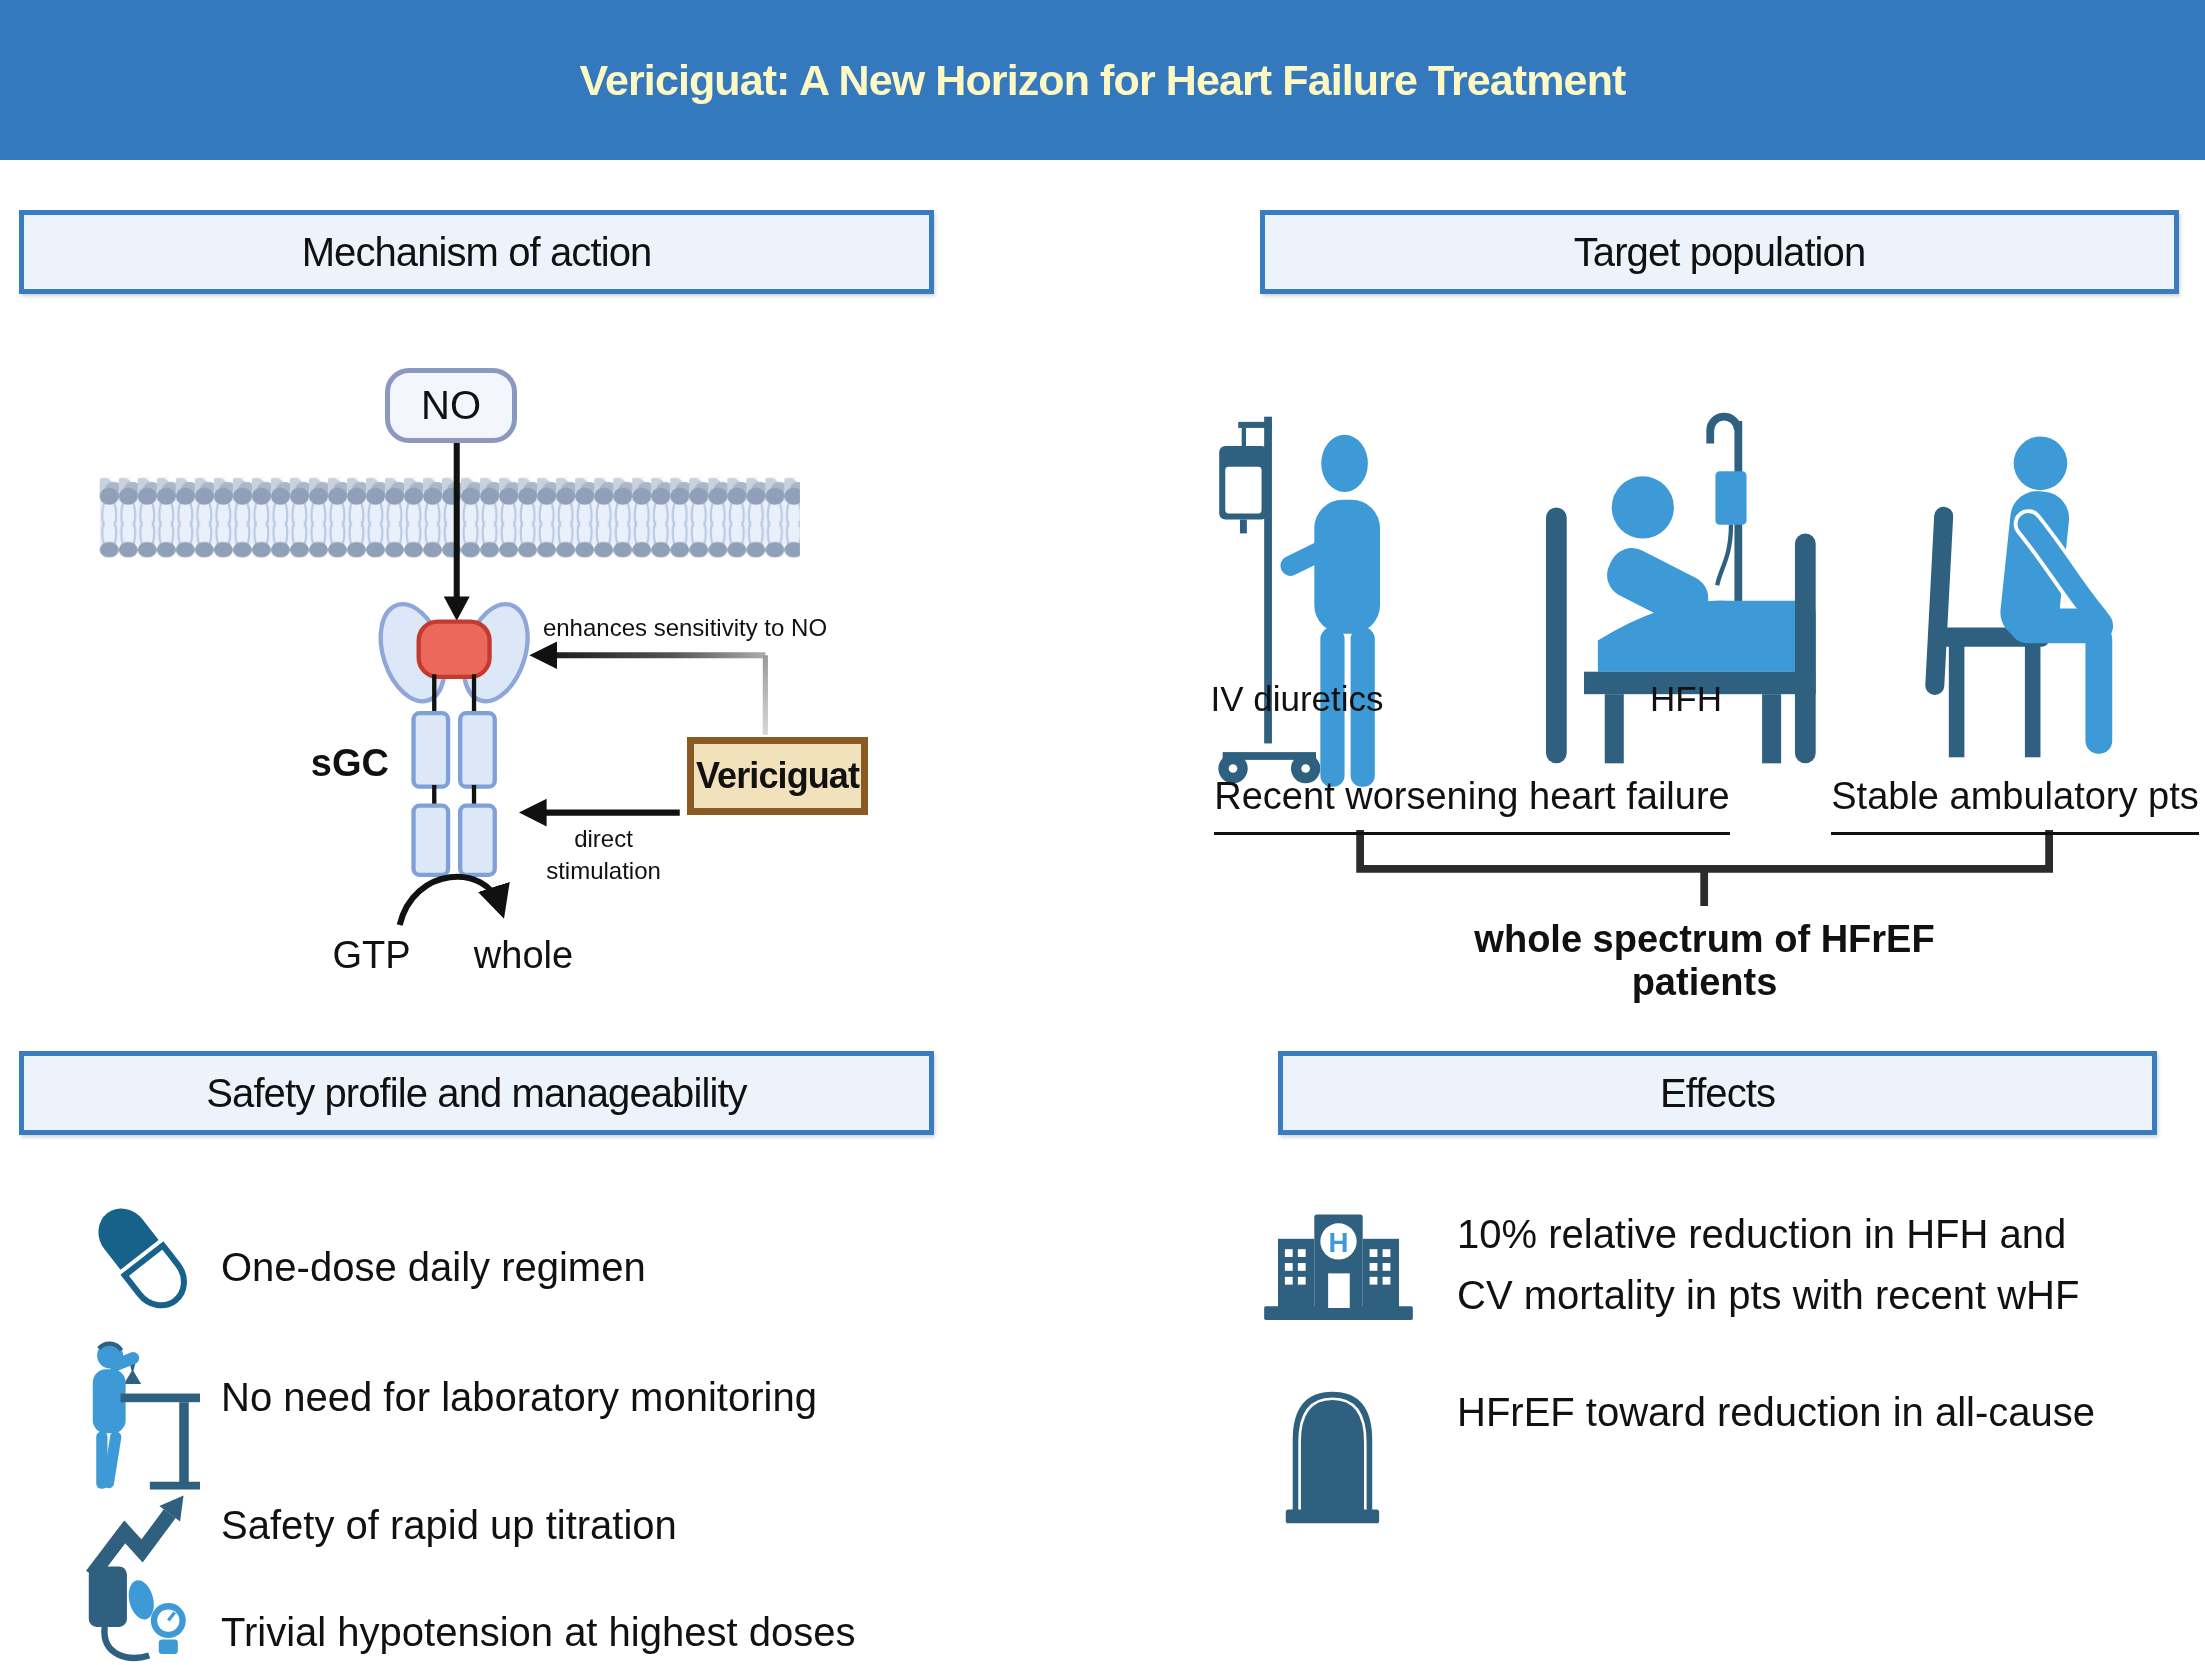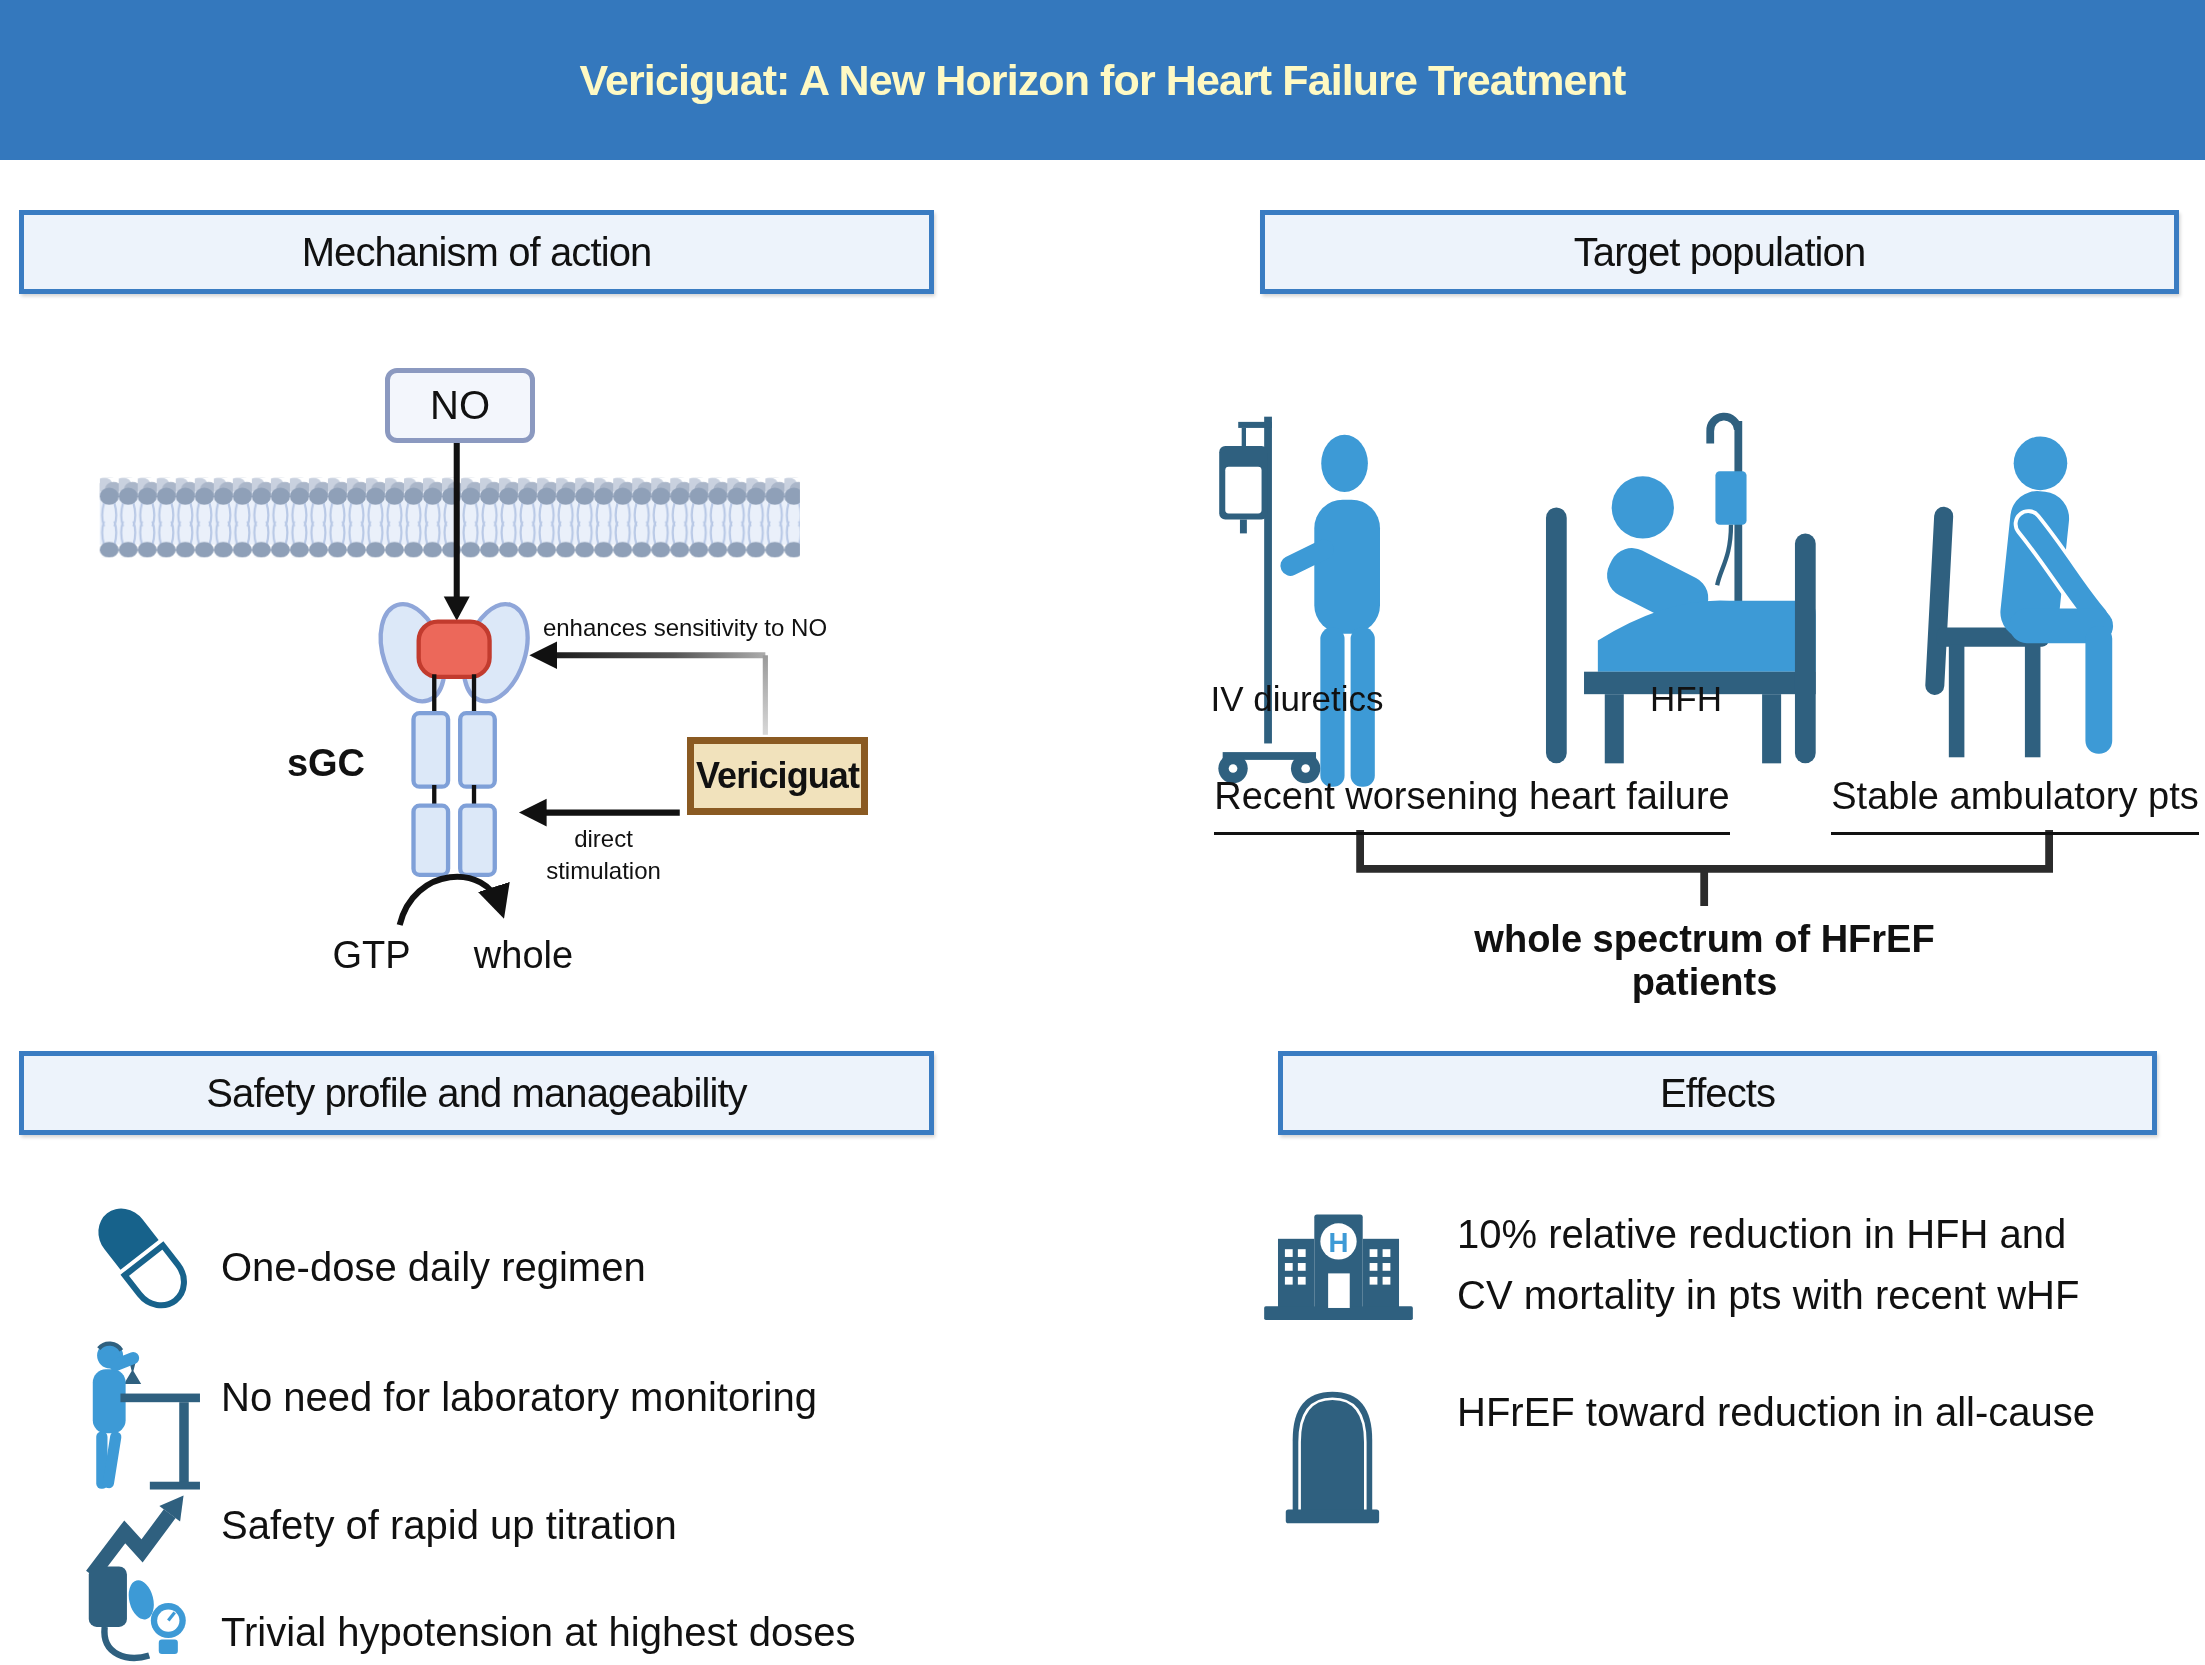--- a/index.html
+++ b/index.html
@@ -21,21 +21,21 @@
        display:flex;align-items:center;justify-content:center;
        font-size:40px;font-weight:normal;letter-spacing:-0.9px}
   .lbl{white-space:nowrap}
   .c{text-align:center}
   .t28{font-size:24px}
   .t40{font-size:35px}
   .t44{font-size:38px}
   .t46{font-size:40px}
   .bold{font-weight:bold}
   .und{border-bottom:3.5px solid #111;padding-bottom:15px}
-  .nobox{width:150px;height:75px;background:#f3f6fc;border:5.2px solid #8b99c0;border-radius:12px;
+  .nobox{width:132px;height:75px;background:#f3f6fc;border:5.2px solid #8b99c0;border-radius:24px;
          display:flex;align-items:center;justify-content:center;font-size:40px}
   .verbox{width:181px;height:78px;background:var(--ver-fill);border:7px solid var(--ver-border);
           display:flex;align-items:center;justify-content:center;font-size:36px;font-weight:bold;letter-spacing:-0.9px}
   svg{display:block}
   .fblue{fill:var(--person-blue)} .fdark{fill:var(--dark-teal)} .fwhite{fill:#fff}
   .sdark{stroke:var(--dark-teal);fill:none}
   .recf{fill:var(--rec-fill);stroke:#8fa6d9;stroke-width:5}
   .recr{fill:var(--rec-fill);stroke:var(--rec-border);stroke-width:5}
   .ink{stroke:#111;fill:none}
 </style>
@@ -233,21 +233,21 @@
     <g transform="translate(1487,1600)">
       <path class="fdark" d="M8,148 V66 Q8,10 54,10 Q100,10 100,66 V148 Z"></path>
       <path d="M16,148 V68 Q16,18 54,18 Q92,18 92,68 V148" stroke="#fff" stroke-width="3" fill="none"></path>
       <rect class="fdark" x="0" y="146" width="108" height="16" rx="3"></rect>
     </g>
   </svg>
 
   <div class="abs nobox" style="left:385px;top:368px">
     <span>NO</span>
   </div>
-  <div class="abs lbl t44 bold" style="left:270px;top:742px;width:112px;text-align:center">sGC</div>
+  <div class="abs lbl t44 bold" style="left:277px;top:742px;width:112px;text-align:right">sGC</div>
   <div class="abs t28 c" style="left:536px;top:614px;width:298px">enhances sensitivity to NO</div>
   <div class="abs t28 c" style="left:517px;top:823px;width:173px;line-height:32px">
     <div>direct</div>
     <div>stimulation</div>
   </div>
   <div class="abs t44 c" style="left:324px;top:934px;width:95px">GTP</div>
   <div class="abs t44 c" style="left:463px;top:934px;width:121px">whole</div>
   <div class="abs verbox" style="left:687px;top:737px">
     <span>Vericiguat</span>
   </div>

